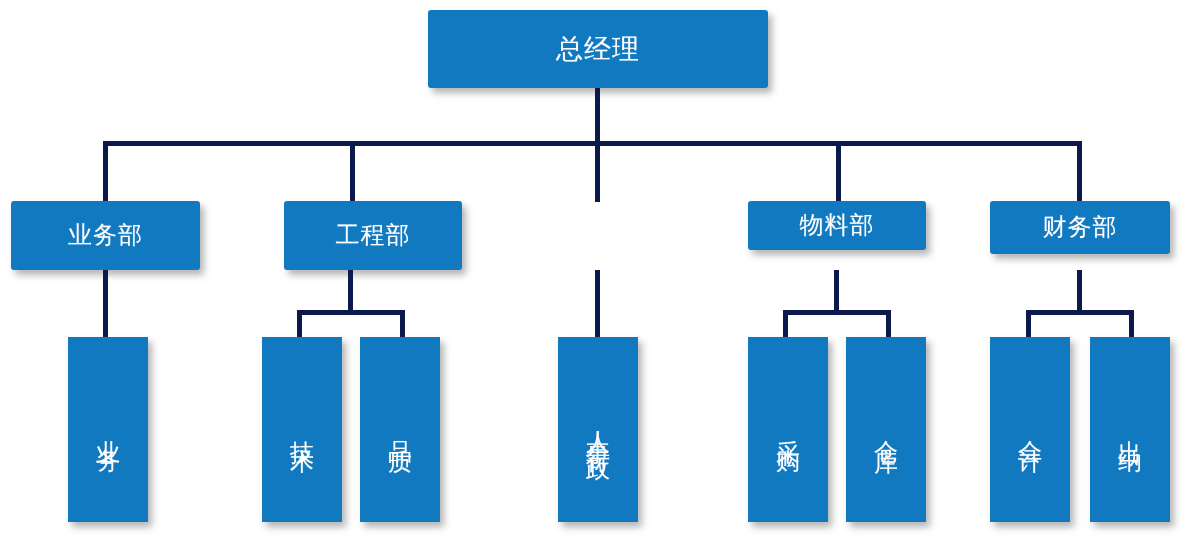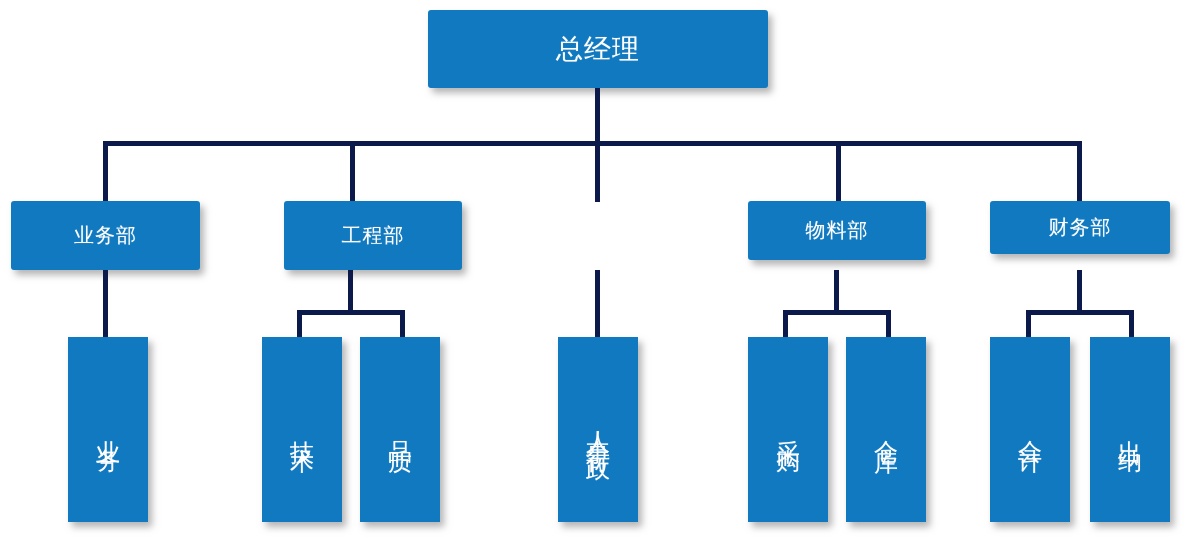--- a/index.html
+++ b/index.html
@@ -40,21 +40,21 @@
     letter-spacing: 1px;
     text-shadow: 0 0 1px rgba(255,255,255,0.35);
   }
 
   .node.rounded { border-radius: 3px; }
 
   .node.root {
     font-size: 27px;
   }
   .node.level2 {
-    font-size: 20px;
+    font-size: 24px;
   }
   .node.level3 {
     font-size: 24px;
     align-items: center;
   }
   .node.level3 .label {
     writing-mode: vertical-rl;
     text-orientation: upright;
     letter-spacing: 9px;
     line-height: 1;
@@ -82,21 +82,21 @@
 
   <div class="node rounded level2" style="left:11px; top:201px; width:189px; height:69px;">
     <span class="label">业务部</span>
   </div>
 
   <div class="node rounded level2" style="left:262px; top:201px; width:178px; height:69px;margin-left:22px;">
     <span class="label">工程部</span>
   </div>
 
 
-  <div class="node rounded level2" style="left:748px; top:201px; width:178px; height:59px;">
+  <div class="node rounded level2" style="left:748px; top:201px; width:178px; height:49px;">
     <span class="label">物料部</span>
   </div>
 
   <div class="node rounded level2" style="left:990px; top:201px; width:180px; height:53px;">
     <span class="label">财务部</span>
   </div>
 
   <div class="conn" style="left:103px; top:270px; width:5px; height:68px;"></div>
 
   <div class="conn" style="left:348px; top:270px; width:5px; height:44px;"></div>

